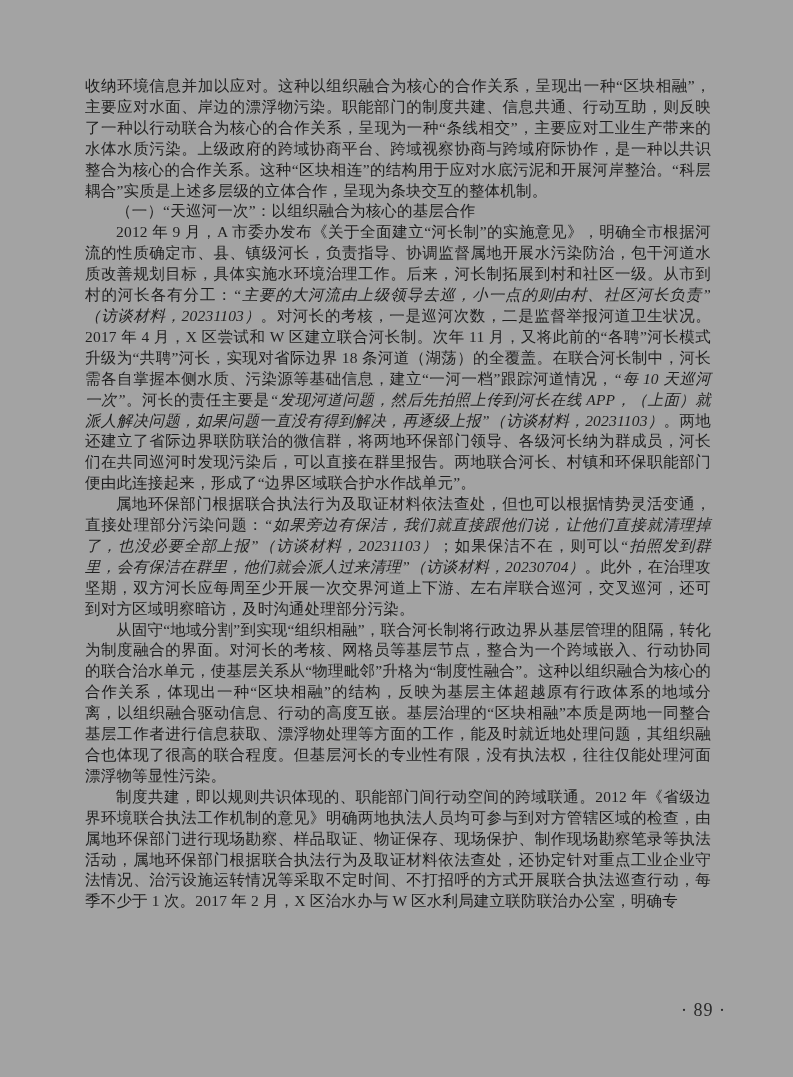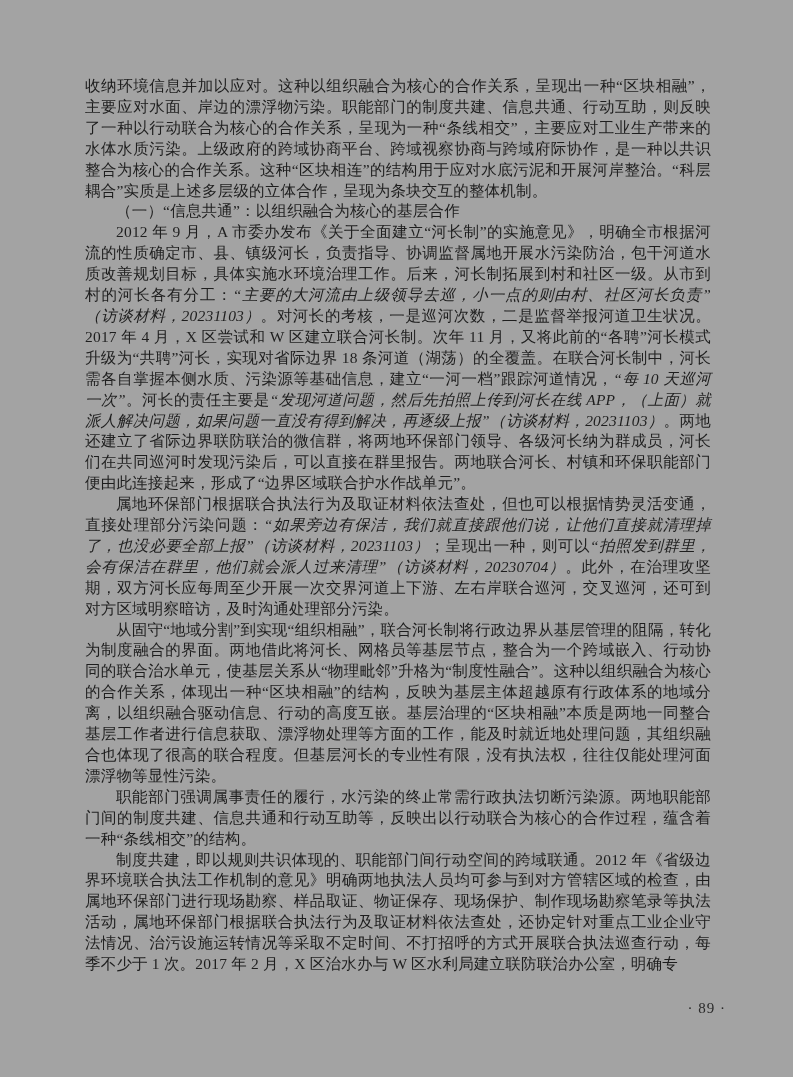--- a/index.html
+++ b/index.html
@@ -46,32 +46,31 @@
     font-style: normal;
   }
   .kai {
     
     font-style: italic;
   }
   .page-number {
     position: absolute;
     right: 88px;
     top: 1000px;
-    font-size: 15px;
+    font-size: 18px;
     letter-spacing: 1px;
     color: #2a2a2a;
   }
 </style>
 </head>
 <body>
 
 <div class="page">
   <div class="text-body">
       <p class="para"><span class="song">收纳环境信息并加以应对。这种以组织融合为核心的合作关系，呈现出一种“区块相融”，主要应对水面、岸边的漂浮物污染。职能部门的制度共建、信息共通、行动互助，则反映了一种以行动联合为核心的合作关系，呈现为一种“条线相交”，主要应对工业生产带来的水体水质污染。上级政府的跨域协商平台、跨域视察协商与跨域府际协作，是一种以共识整合为核心的合作关系。这种“区块相连”的结构用于应对水底污泥和开展河岸整治。“科层耦合”实质是上述多层级的立体合作，呈现为条块交互的整体机制。</span></p>
-      <p class="para indent"><span class="song">（一）“信息共通”：以组织融合为核心的基层合作</span></p>
+      <p class="para indent"><span class="song">（一）“天巡河一次”：以组织融合为核心的基层合作</span></p>
       <p class="para indent"><span class="song">2012 年 9 月，A 市委办发布《关于全面建立“河长制”的实施意见》，明确全市根据河流的性质确定市、县、镇级河长，负责指导、协调监督属地开展水污染防治，包干河道水质改善规划目标，具体实施水环境治理工作。后来，河长制拓展到村和社区一级。从市到村的河长各有分工：</span><span class="kai">“主要的大河流由上级领导去巡，小一点的则由村、社区河长负责”（访谈材料，20231103）</span><span class="song">。对河长的考核，一是巡河次数，二是监督举报河道卫生状况。2017 年 4 月，X 区尝试和 W 区建立联合河长制。次年 11 月，又将此前的“各聘”河长模式升级为“共聘”河长，实现对省际边界 18 条河道（湖荡）的全覆盖。在联合河长制中，河长需各自掌握本侧水质、污染源等基础信息，建立“一河一档”跟踪河道情况，</span><span class="kai">“每 10 天巡河一次”</span><span class="song">。河长的责任主要是</span><span class="kai">“发现河道问题，然后先拍照上传到河长在线 APP，（上面）就派人解决问题，如果问题一直没有得到解决，再逐级上报”（访谈材料，20231103）</span><span class="song">。两地还建立了省际边界联防联治的微信群，将两地环保部门领导、各级河长纳为群成员，河长们在共同巡河时发现污染后，可以直接在群里报告。两地联合河长、村镇和环保职能部门便由此连接起来，形成了“边界区域联合护水作战单元”。</span></p>
-      <p class="para indent"><span class="song">属地环保部门根据联合执法行为及取证材料依法查处，但也可以根据情势灵活变通，直接处理部分污染问题：</span><span class="kai">“如果旁边有保洁，我们就直接跟他们说，让他们直接就清理掉了，也没必要全部上报”（访谈材料，20231103）</span><span class="song">；呈现出一种，则可以</span><span class="kai">“拍照发到群里，会有保洁在群里，他们就会派人过来清理”（访谈材料，20230704）</span><span class="song">。此外，在治理攻坚期，双方河长应每周至少开展一次交界河道上下游、左右岸联合巡河，交叉巡河，还可到对方区域明察暗访，及时沟通处理部分污染。</span></p>
-      <p class="para indent"><span class="song">从固守“地域分割”到实现“组织相融”，联合河长制将行政边界从基层管理的阻隔，转化为制度融合的界面。两地借此将河长、网格员等基层节点，整合为一个跨域嵌入、行动协同的联合治水单元，使基层关系从“物理毗邻”升格为“制度性融合”。这种以组织融合为核心的合作关系，体现出一种“区块相融”的结构，反映为基层主体超越原有行政体系的地域分离，以组织融合驱动信息、行动的高度互嵌。基层治理的“区块相融”本质是两地一同整合基层工作者进行信息获取、漂浮物处理等方面的工作，能及时就近地处理问题，其组织融合也体现了很高的联合程度。但基层河长的专业性有限，没有执法权，往往仅能处理河面漂浮物等显性污染。</span></p>
-      <p class="para indent"><span class="song">职能部门强调属事责任的履行，水污染的终止常需行政执法切断污染源。两地职能部门间的制度共建、信息共通和行动互助等，反映出以行动联合为核心的合作过程，蕴含着一种“条线相交”的结构。</span></p>
+      <p class="para indent"><span class="song">属地环保部门根据联合执法行为及取证材料依法查处，但也可以根据情势灵活变通，直接处理部分污染问题：</span><span class="kai">“如果旁边有保洁，我们就直接跟他们说，让他们直接就清理掉了，也没必要全部上报”（访谈材料，20231103）</span><span class="song">；如果保洁不在，则可以</span><span class="kai">“拍照发到群里，会有保洁在群里，他们就会派人过来清理”（访谈材料，20230704）</span><span class="song">。此外，在治理攻坚期，双方河长应每周至少开展一次交界河道上下游、左右岸联合巡河，交叉巡河，还可到对方区域明察暗访，及时沟通处理部分污染。</span></p>
+      <p class="para indent"><span class="song">从固守“地域分割”到实现“组织相融”，联合河长制将行政边界从基层管理的阻隔，转化为制度融合的界面。对河长的考核、网格员等基层节点，整合为一个跨域嵌入、行动协同的联合治水单元，使基层关系从“物理毗邻”升格为“制度性融合”。这种以组织融合为核心的合作关系，体现出一种“区块相融”的结构，反映为基层主体超越原有行政体系的地域分离，以组织融合驱动信息、行动的高度互嵌。基层治理的“区块相融”本质是两地一同整合基层工作者进行信息获取、漂浮物处理等方面的工作，能及时就近地处理问题，其组织融合也体现了很高的联合程度。但基层河长的专业性有限，没有执法权，往往仅能处理河面漂浮物等显性污染。</span></p>
       <p class="para indent"><span class="song">制度共建，即以规则共识体现的、职能部门间行动空间的跨域联通。2012 年《省级边界环境联合执法工作机制的意见》明确两地执法人员均可参与到对方管辖区域的检查，由属地环保部门进行现场勘察、样品取证、物证保存、现场保护、制作现场勘察笔录等执法活动，属地环保部门根据联合执法行为及取证材料依法查处，还协定针对重点工业企业守法情况、治污设施运转情况等采取不定时间、不打招呼的方式开展联合执法巡查行动，每季不少于 1 次。2017 年 2 月，X 区治水办与 W 区水利局建立联防联治办公室，明确专</span></p>
     </div>
   <div class="page-number">· 89 ·</div>
 </div>
 
 </body></html>

